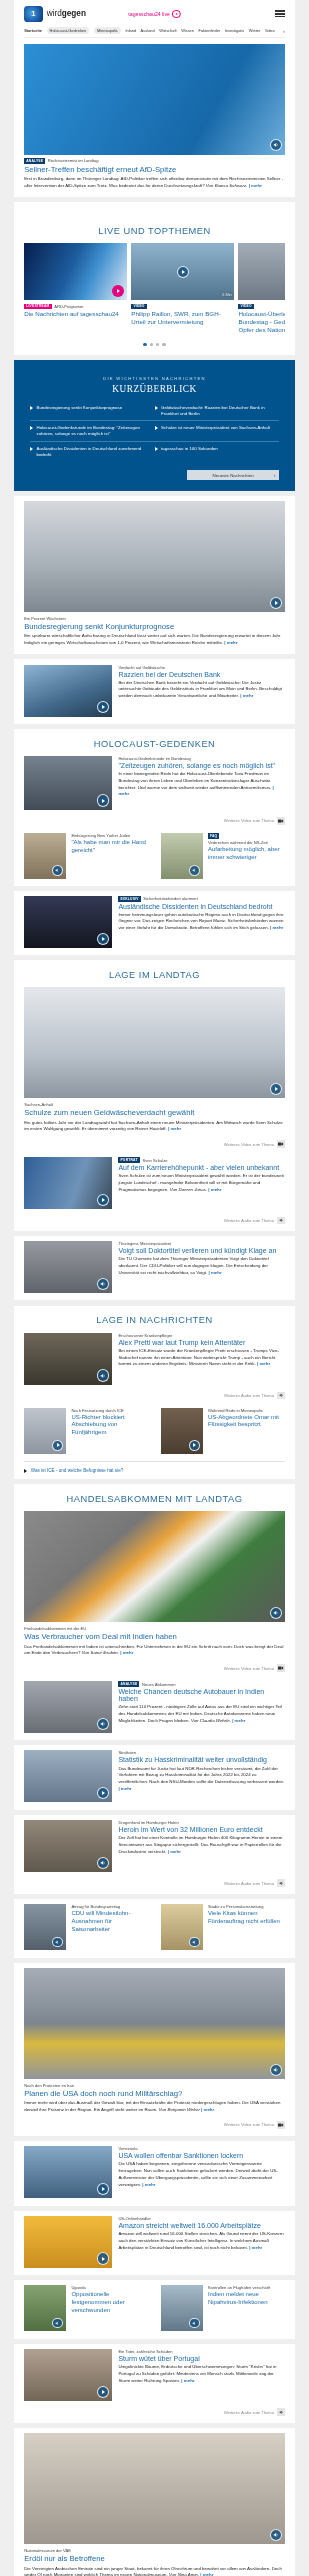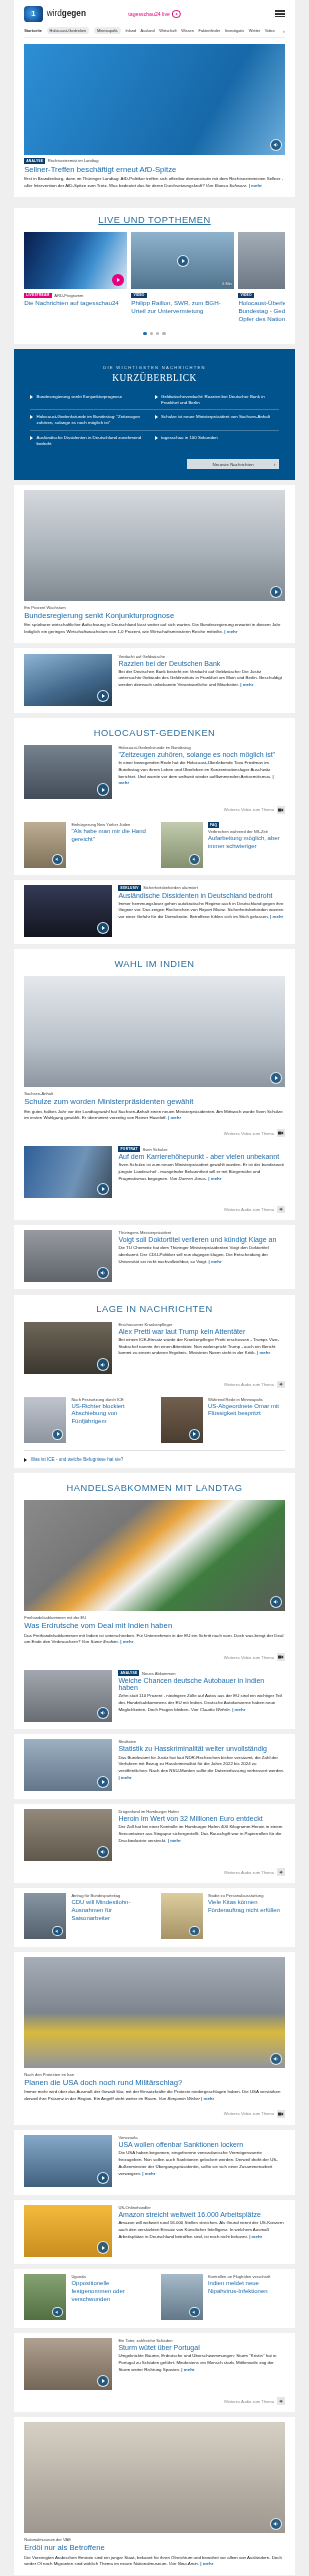--- a/index.html
+++ b/index.html
@@ -134,39 +134,39 @@
     <span>Ausland</span>
     <span>Wirtschaft</span>
     <span>Wissen</span>
     <span>Faktenfinder</span>
     <span>Investigativ</span>
     <span>Wetter</span>
     <span>Video</span>
     <span class="nav-chev">›</span>
   </div>
 </div>
-<div class="card tight" style="margin-bottom:11px;">
+<div class="card tight" style="margin-bottom:5px;">
   <div class="heroimg g-afd">
     <div class="mbtn">
         <svg width="5.7" height="5.7" viewBox="0 0 16 16">
           <path d="M2 6h3l4-4v12l-4-4H2z" fill="#fff"></path>
           <path d="M11 5c1.5 1.5 1.5 4.5 0 6" stroke="#fff" stroke-width="1.3" fill="none"></path>
         </svg>
       </div>
   </div>
   <div class="kicker">
       <span class="badge">ANALYSE</span>
       <span>Rechtsextremist im Landtag</span>
     </div>
   <div class="hl-xl">Sellner-Treffen beschäftigt erneut AfD-Spitze</div>
   <div class="teaser"><span>Erst in Brandenburg, dann im Thüringer Landtag: AfD-Politiker treffen sich offenbar demonstrativ mit dem Rechtsextremisten Sellner - aller Intervention der AfD-Spitze zum Trotz. Was bedeutet das für deren Durchsetzungskraft?</span> <i>Von Bianca Schwarz.</i> <span class="mehr">| mehr</span></div>
 </div>
 
 <div class="card">
-  <div class="sec-title" style="margin-top:0;text-decoration:underline;">LIVE UND TOPTHEMEN</div>
+  <div class="sec-title" style="margin-top:17px;">LIVE UND TOPTHEMEN</div>
   <div class="caro">
     <div class="ccard">
       <div class="cimg g-ts24">
           <div class="mbtn magenta">
             <span class="tri"></span>
           </div>
         </div>
       <div class="kicker">
           <span class="badge magenta">LIVESTREAM</span>
           <span>ARD-Programm</span>
@@ -334,28 +334,28 @@
           <span class="badge">EXKLUSIV</span>
           <span>Sicherheitsbehörden alarmiert</span>
         </div>
       <div class="hl-l">Ausländische Dissidenten in Deutschland bedroht</div>
       <div class="teaser"><span>Immer hemmungsloser gehen autokratische Regime auch in Deutschland gegen ihre Gegner vor. Das zeigen Recherchen von Report Mainz. Sicherheitsbehörden warnen vor einer Gefahr für die Demokratie. Betroffene fühlen sich im Stich gelassen.</span> <span class="mehr">| mehr</span></div>
     </div>
   </div>
 </div>
 
 <div class="card">
-  <div class="sec-title">WAHL IM INDIEN</div>
+  <div class="sec-title">LAGE IM LANDTAG</div>
   <div class="heroimg g-landtag">
       <div class="mbtn">
         <span class="tri"></span>
       </div>
     </div>
   <div class="kicker">Sachsen-Anhalt</div>
-  <div class="hl-xl">Schulze zum worden Ministerpräsidenten gewählt</div>
+  <div class="hl-xl">Schulze zum neuen Geldwäscheverdacht gewählt</div>
   <div class="teaser"><span>Ein gutes halbes Jahr vor der Landtagswahl hat Sachsen-Anhalt einen neuen Ministerpräsidenten. Am Mittwoch wurde Sven Schulze im ersten Wahlgang gewählt. Er übernimmt vorzeitig von Reiner Haseloff.</span> <span class="mehr">| mehr</span></div>
   <div class="related">
       <span>Weiteres Video zum Thema</span>
       <span class="icon-box">
         <svg width="5.2" height="4.1" viewBox="0 0 12 9">
           <rect x="0" y="1" width="8" height="7" fill="#333"></rect>
           <path d="M8 3l4-2v7l-4-2z" fill="#333"></path>
         </svg>
       </span>
     </div>
@@ -463,21 +463,21 @@
   <div class="sec-title">HANDELSABKOMMEN MIT LANDTAG</div>
   <div class="heroimg g-india">
       <div class="mbtn">
         <svg width="5.7" height="5.7" viewBox="0 0 16 16">
           <path d="M2 6h3l4-4v12l-4-4H2z" fill="#fff"></path>
           <path d="M11 5c1.5 1.5 1.5 4.5 0 6" stroke="#fff" stroke-width="1.3" fill="none"></path>
         </svg>
       </div>
     </div>
   <div class="kicker">Freihandelsabkommen mit der EU</div>
-  <div class="hl-xl">Was Erdrutsche vom Deal mit Indien haben</div>
+  <div class="hl-xl">Was Verbraucher vom Deal mit Indien haben</div>
   <div class="teaser"><span>Das Freihandelsabkommen mit Indien ist unterschrieben. Für Unternehmen in der EU ein Schritt nach vorn. Doch was bringt der Deal am Ende den Verbrauchern?</span> <i>Von Samir Ibrahim.</i> <span class="mehr">| mehr</span></div>
   <div class="related">
       <span>Weiteres Video zum Thema</span>
       <span class="icon-box">
         <svg width="5.2" height="4.1" viewBox="0 0 12 9">
           <rect x="0" y="1" width="8" height="7" fill="#333"></rect>
           <path d="M8 3l4-2v7l-4-2z" fill="#333"></path>
         </svg>
       </span>
     </div>

